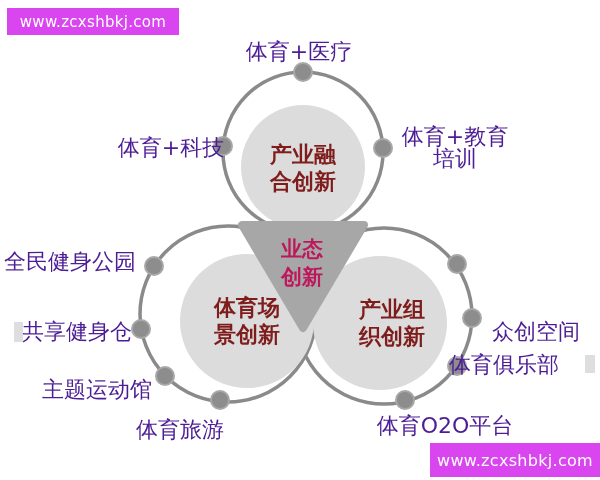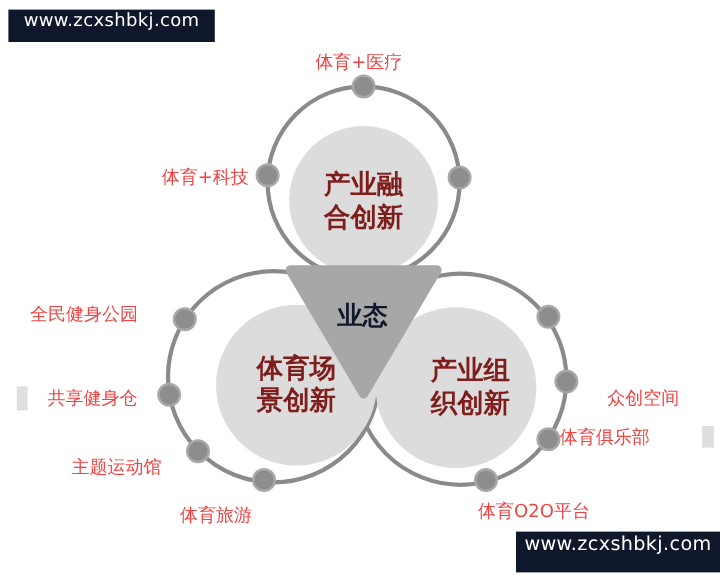--- a/index.html
+++ b/index.html
@@ -3,44 +3,44 @@
 <meta charset="utf-8">
 <style>
   html,body { margin:0; padding:0; background:#ffffff; }
   .stage {
     position:relative; width:600px; height:480px; background:#ffffff;
     font-family:"DejaVu Sans","Liberation Sans",sans-serif; overflow:hidden;
   }
   svg.diagram { position:absolute; left:0; top:0; }
 
   .banner {
-    position:absolute; background:#0f172a; color:#ffffff;
-    display:flex; align-items:flex-start; justify-content:center;
+    position:absolute; background:#d946ef; color:#ffffff;
+    display:flex; align-items:center; justify-content:center;
     letter-spacing:0.3px;
   }
   .banner-top    { left:7px;   top:8px;   width:172px; height:27px; font-size:15px; }
   .banner-bottom { left:430px; top:443px; width:170px; height:34px; font-size:16px; }
 
   .sat {
     position:absolute; transform:translate(-50%,-50%);
-    color:#ef4444; font-size:15px; white-space:nowrap;
+    color:#4c1d95; font-size:22px; white-space:nowrap;
   }
   .sat2 { text-align:center; line-height:22px; }
   .sat2 span { display:block; }
 
   .title {
     position:absolute; transform:translate(-50%,-50%);
     color:#7f1d1d; font-size:22px; font-weight:bold; line-height:27px;
     text-align:center; white-space:nowrap;
   }
   .title span { display:block; }
 
   .center-label {
     position:absolute; transform:translate(-50%,-50%);
-    color:#0f172a; font-size:21px; font-weight:bold; line-height:28px;
+    color:#be185d; font-size:21px; font-weight:bold; line-height:28px;
     text-align:center; white-space:nowrap;
   }
   .center-label span { display:block; }
 
   .artifact { position:absolute; background:#dedede; }
   .artifact-1 { left:14px;  top:322px; width:9px;  height:20px; }
   .artifact-2 { left:585px; top:355px; width:10px; height:18px; }
 
   
   #sat-medical { left:299px; top:52px;  }
@@ -100,24 +100,29 @@
     <span>体育场</span>
     <span>景创新</span>
   </div>
   <div class="title" id="title-right">
     <span>产业组</span>
     <span>织创新</span>
   </div>
 
   <div class="center-label" id="center-label">
     <span>业态</span>
+    <span>创新</span>
   </div>
 
   <div class="sat" id="sat-medical">体育+医疗</div>
   <div class="sat" id="sat-tech">体育+科技</div>
+  <div class="sat sat2" id="sat-edu">
+    <span>体育+教育</span>
+    <span>培训</span>
+  </div>
   <div class="sat" id="sat-park">全民健身公园</div>
   <div class="sat" id="sat-gym">共享健身仓</div>
   <div class="sat" id="sat-stadium">主题运动馆</div>
   <div class="sat" id="sat-tourism">体育旅游</div>
   <div class="sat" id="sat-maker">众创空间</div>
   <div class="sat" id="sat-club">体育俱乐部</div>
   <div class="sat" id="sat-o2o">体育O2O平台</div>
 
   <div class="artifact artifact-1"></div>
   <div class="artifact artifact-2"></div>

